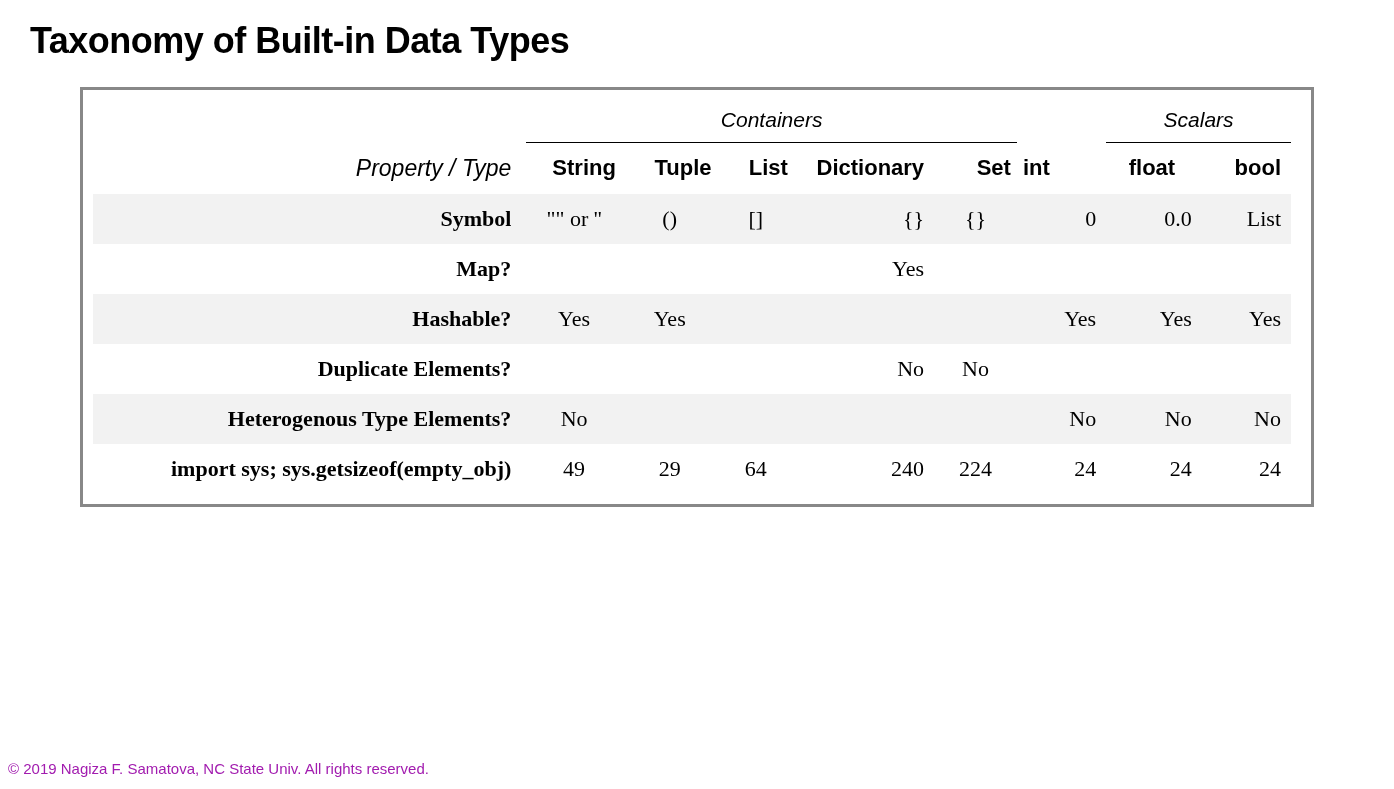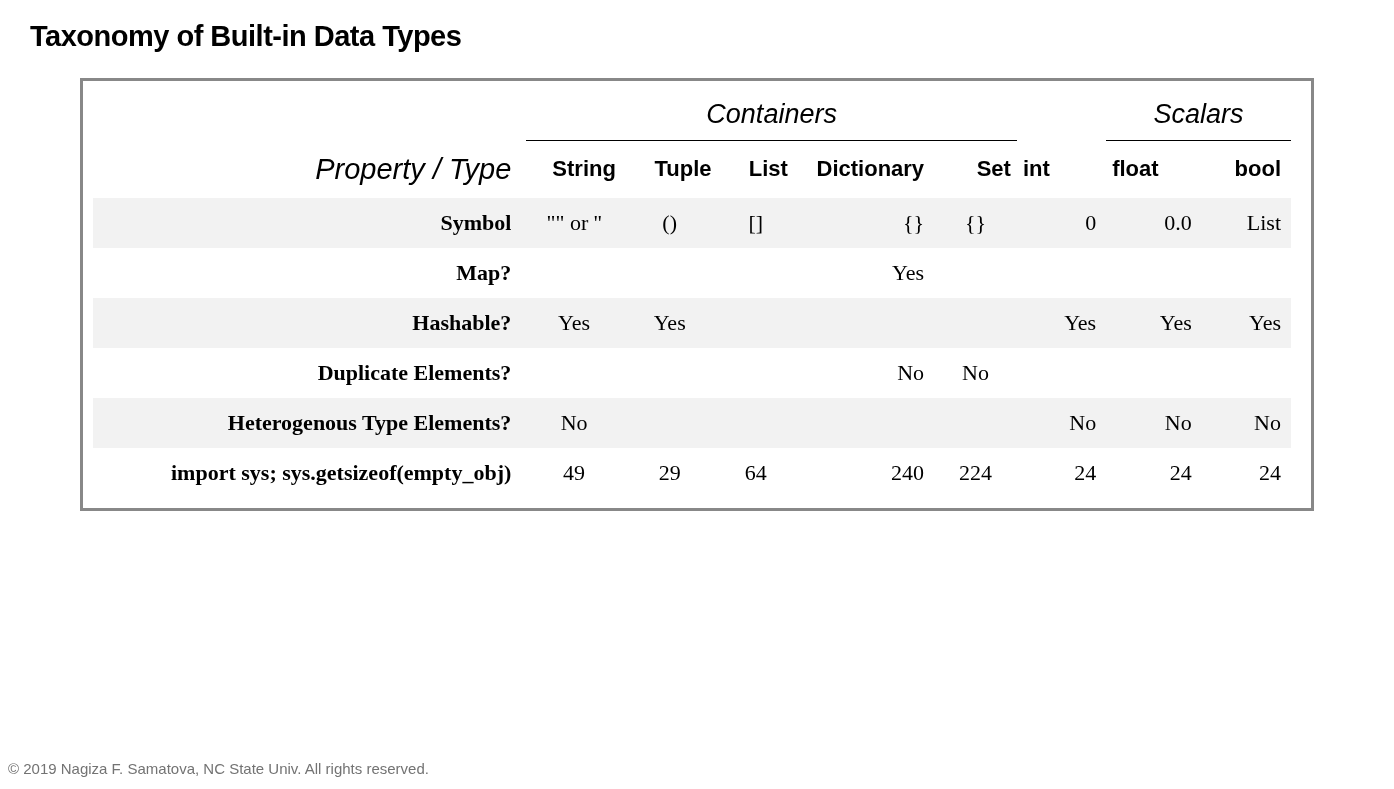--- a/index.html
+++ b/index.html
@@ -9,58 +9,58 @@
     }
     body {
       font-family: Arial, Helvetica, sans-serif;
       background: #ffffff;
       width: 1394px;
       height: 789px;
       padding: 20px 30px;
       position: relative;
     }
     h1 {
-      font-size: 29px;
+      font-size: 36px;
       font-weight: 900;
       margin-bottom: 25px;
       margin-left: 0;
       letter-spacing: -0.5px;
     }
     .table-container {
       border: 3px solid #888;
       margin: 0 50px;
       padding: 10px 20px 10px 10px;
       background: #fff;
     }
     table {
       width: 100%;
       border-collapse: collapse;
       font-size: 22px;
     }
     thead tr.super-header td {
       font-style: italic;
-      font-size: 27px;
+      font-size: 21px;
       text-align: center;
       padding: 8px 6px 10px 6px;
       border-bottom: 1.5px solid #000;
     }
     thead tr.super-header td.empty {
       border-bottom: none;
     }
     thead tr.col-header th {
       font-weight: bold;
       padding: 12px 6px;
       text-align: right;
     }
     thead tr.col-header th.prop-label {
       font-style: italic;
       font-weight: normal;
       text-align: right;
       padding-right: 15px;
-      font-size: 29px;
+      font-size: 23px;
     }
     tbody tr {
       height: 50px;
       font-family: Liberation Serif, serif;
     }
     tbody tr:nth-child(odd) {
       background: #f2f2f2;
     }
     tbody tr:nth-child(even) {
       background: #ffffff;
@@ -78,21 +78,21 @@
     }
     tbody td.r {
       text-align: right;
       padding-right: 10px;
     }
     .footer {
       position: absolute;
       bottom: 12px;
       left: 8px;
       font-size: 15px;
-      color: #737373;
+      color: #a21caf;
     }
     
     col.c0 { width: 34%; }
     col.c1 { width: 7.5%; }
     col.c2 { width: 7.5%; }
     col.c3 { width: 6%; }
     col.c4 { width: 11%; }
     col.c5 { width: 6.5%; }
     col.c6 { width: 7%; }
     col.c7 { width: 7.5%; }
@@ -124,21 +124,21 @@
         <td colspan="2">Scalars</td>
       </tr>
       <tr class="col-header">
         <th class="prop-label">Property / Type</th>
         <th>String</th>
         <th>Tuple</th>
         <th>List</th>
         <th style="text-align:right;padding-right:10px">Dictionary</th>
         <th>Set</th>
         <th style="text-align:left;padding-right:10px">int</th>
-        <th style="text-align:left;padding-right:10px">float</th>
+        <th style="text-align:center;padding-right:10px">float</th>
         <th style="text-align:right;padding-right:10px">bool</th>
       </tr>
     </thead>
     <tbody id="tbody">
     <tr>
           <td class="property">Symbol</td>
           <td>"" or ''</td>
           <td>()</td>
           <td>[]</td>
           <td class="r">{}</td>

